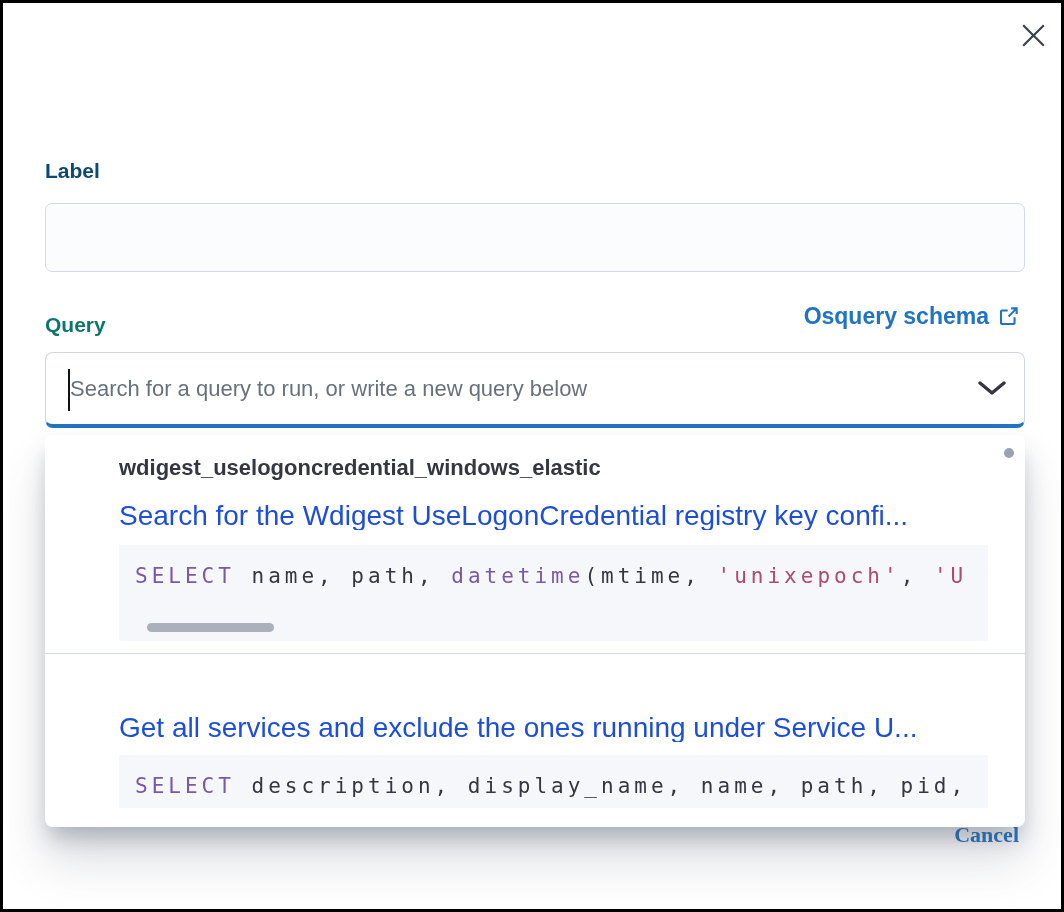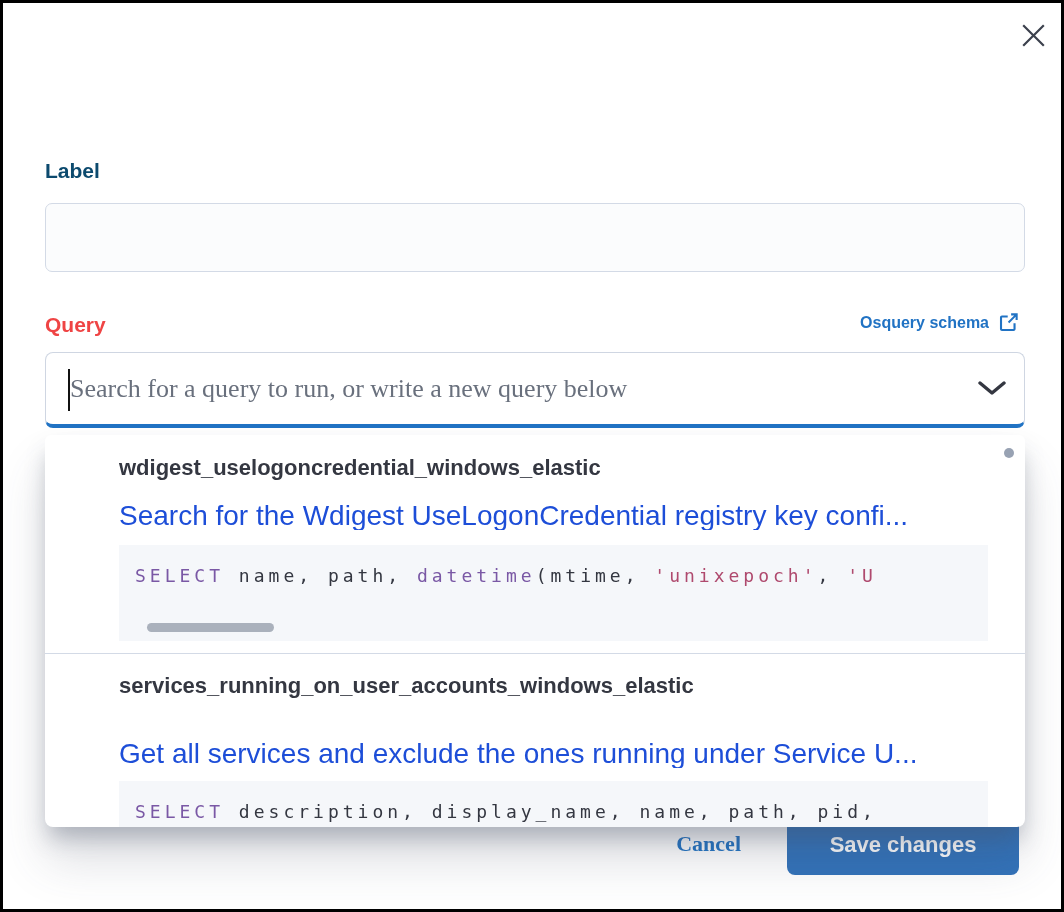--- a/index.html
+++ b/index.html
@@ -16,29 +16,29 @@
   .modal-title { position: absolute; left: 42px; top: 46px; font-size: 41px; font-weight: 800;
     color: #16171c; letter-spacing: -0.5px; }
 
   .field-label { position: absolute; left: 42px; font-size: 21px; font-weight: 700; color: #0c4a6e; }
   .label-row { top: 156px; }
 
   .label-input { position: absolute; left: 42px; top: 200px; width: 980px; height: 69px;
     background: #fbfcfd; border: 1px solid #d3dae6; border-radius: 7px; font-size: 22px;
     color: #343741; padding: 0 22px; outline: none; font-family: inherit; }
 
-  .query-row { top: 310px; color: #ef4444; }
-  .schema-link { position: absolute; right: 42px; top: 309px; display: flex; align-items: center; gap: 9px;
-    color: #2173c4; font-size: 16px; font-weight: 700; text-decoration: none; cursor: pointer; }
+  .query-row { top: 310px; color: #0f766e; }
+  .schema-link { position: absolute; right: 42px; top: 300px; display: flex; align-items: center; gap: 9px;
+    color: #2173c4; font-size: 23px; font-weight: 700; text-decoration: none; cursor: pointer; }
 
   .combobox { position: absolute; left: 42px; top: 349px; width: 980px; height: 76px;
     background: #fff; border: 1px solid #cfd6e2; border-bottom: 4px solid #2173c4;
     border-radius: 8px; display: flex; align-items: center; }
   .combobox input { flex: 1; border: none; outline: none; background: transparent;
-    font-size: 26px; color: #343741; padding: 0 0 0 24px; font-family: Liberation Serif, serif; }
+    font-size: 22px; color: #343741; padding: 0 0 0 24px; font-family: Liberation Sans, sans-serif; }
   .combobox input::placeholder { color: #69707d; opacity: 1; }
   .caret { position: absolute; left: 22px; top: 16px; width: 2px; height: 42px; background: #111; }
   .chevron-wrap { width: 64px; height: 100%; display: flex; align-items: center; justify-content: center; cursor: pointer; }
 
   
   .footer { position: absolute; top: 812px; right: 42px; display: flex; align-items: center; gap: 46px; z-index: 1; }
   .cancel-link { color: #2173c4; font-size: 22px; font-weight: 600; background: none; border: none;
     cursor: pointer; font-family: Liberation Serif, serif; transform: translateY(-9px); margin-top: 16px; }
   .save-btn { width: 232px; height: 60px; background: #3272b9; color: #fff; border: none;
     border-radius: 8px; font-size: 22px; font-weight: 600; cursor: pointer; font-family: inherit; }
@@ -54,21 +54,21 @@
   .option-1 { padding-top: 20px; }
   .option-2 { padding-top: 19px; }
   .option-title { font-size: 22px; font-weight: 700; color: #343741; line-height: 26px;
     white-space: nowrap; overflow: hidden; }
   .option-desc { margin-top: 21px; font-size: 28px; color: #1d4ed8; line-height: 28px;
     white-space: nowrap; overflow: hidden; }
   .option-2 .option-desc { margin-top: 41px; }
   .code-block { margin-top: 15px; background: #f5f7fa; padding: 18px 16px 9px 16px;
     overflow: hidden; }
   .option-2 .code-block { margin-top: 13px; }
-  .code-line { font-family: "DejaVu Sans Mono", "Liberation Mono", monospace; font-size: 18px;
+  .code-line { font-family: "DejaVu Sans Mono", "Liberation Mono", monospace; font-size: 21px;
     line-height: 26px; letter-spacing: 4px; white-space: pre; overflow: hidden; }
   .kw { color: #7a58a5; }
   .pln { color: #343741; }
   .str { color: #af4a6e; }
   .hscroll-thumb { margin-top: 34px; margin-left: 12px; width: 127px; height: 9px;
     border-radius: 5px; background: #aab1bc; cursor: pointer; }
   .divider { border: none; border-top: 1px solid #d3dae6; margin-top: 12px; }
 </style>
 </head>
 <body>
@@ -106,39 +106,37 @@
       <span style="display:flex;">
         <svg width="28" height="16" viewBox="0 0 28 16">
           <path d="M2 2 L14 12 L26 2" fill="none" stroke="#343741" stroke-width="3.4" stroke-linecap="round" stroke-linejoin="round"></path>
         </svg>
       </span>
     </div>
   </div>
 
   <div class="footer">
     <button class="cancel-link">Cancel</button>
-    <button class="save-btn">Save changes</button>
   </div>
 
   <div class="dropdown-panel">
     <div class="scroll-dot"></div>
 
     <div class="option option-1">
       <div class="option-title">wdigest_uselogoncredential_windows_elastic</div>
       <div class="option-desc">Search for the Wdigest UseLogonCredential registry key confi...</div>
       <div class="code-block">
         <div class="code-line"><span class="kw">SELECT</span><span class="pln"> name, path, </span><span class="kw">datetime</span><span class="pln">(mtime, </span><span class="str">'unixepoch'</span><span class="pln">, </span><span class="str">'U</span></div>
         <div class="hscroll-thumb"></div>
       </div>
     </div>
 
     <hr class="divider">
 
     <div class="option option-2">
-      <div class="option-title">services_running_on_user_accounts_windows_elastic</div>
       <div class="option-desc">Get all services and exclude the ones running under Service U...</div>
       <div class="code-block">
         <div class="code-line"><span class="kw">SELECT</span><span class="pln"> description, display_name, name, path, pid,</span></div>
 
       </div>
     </div>
   </div>
 
 </div>
 

